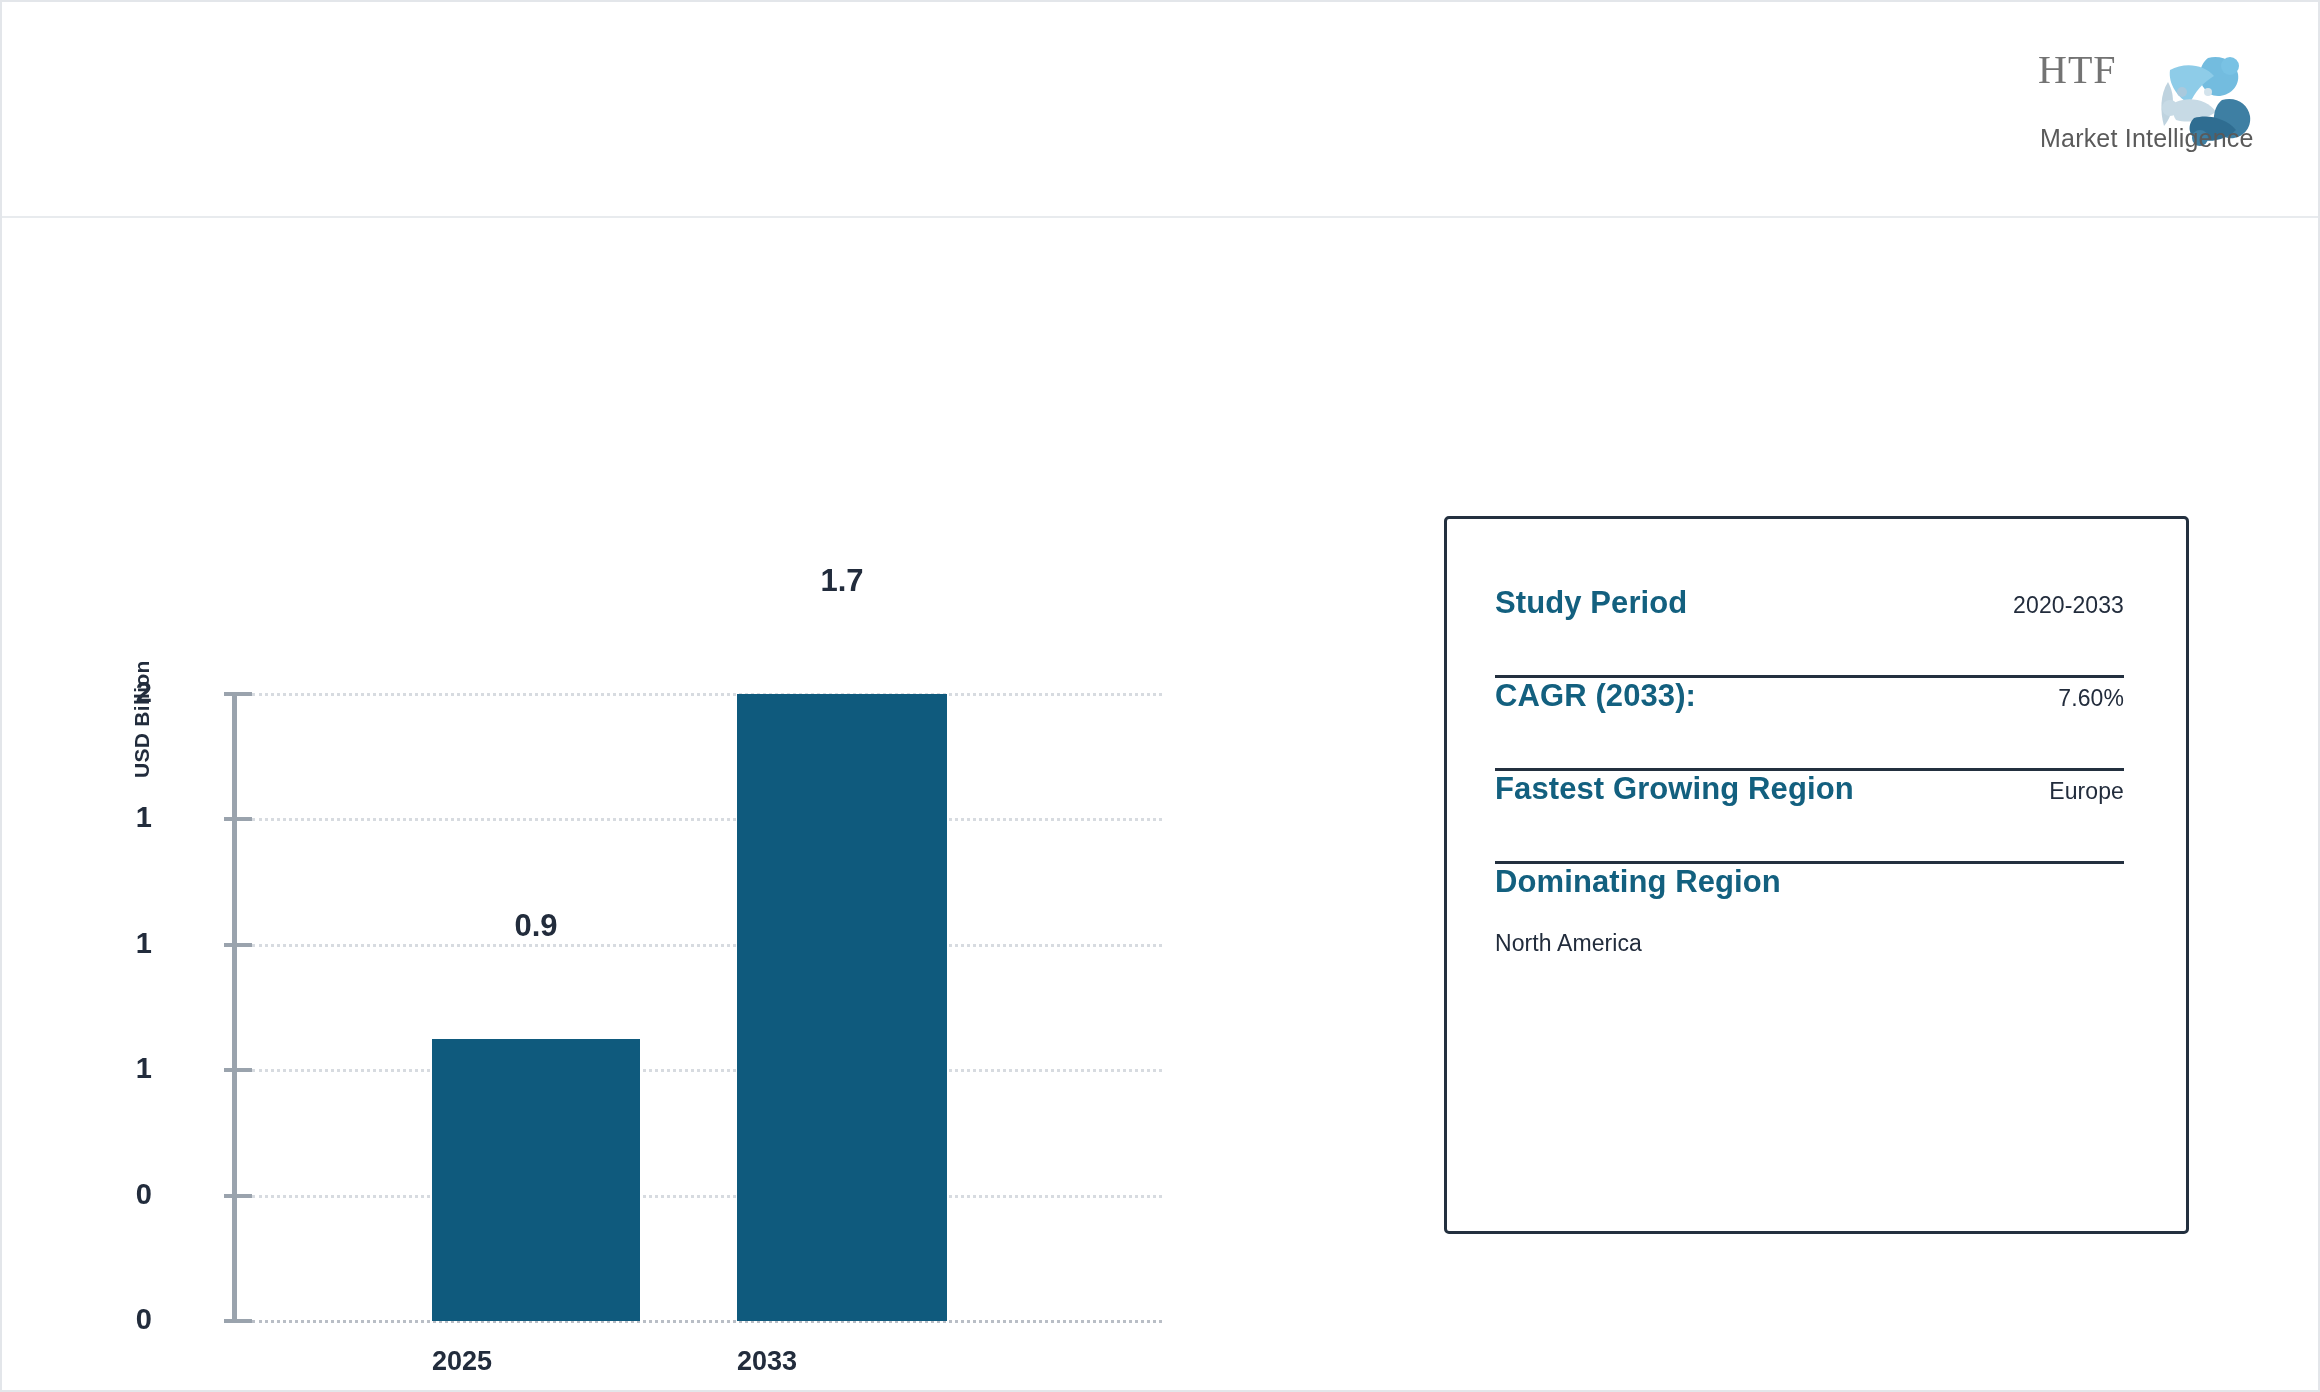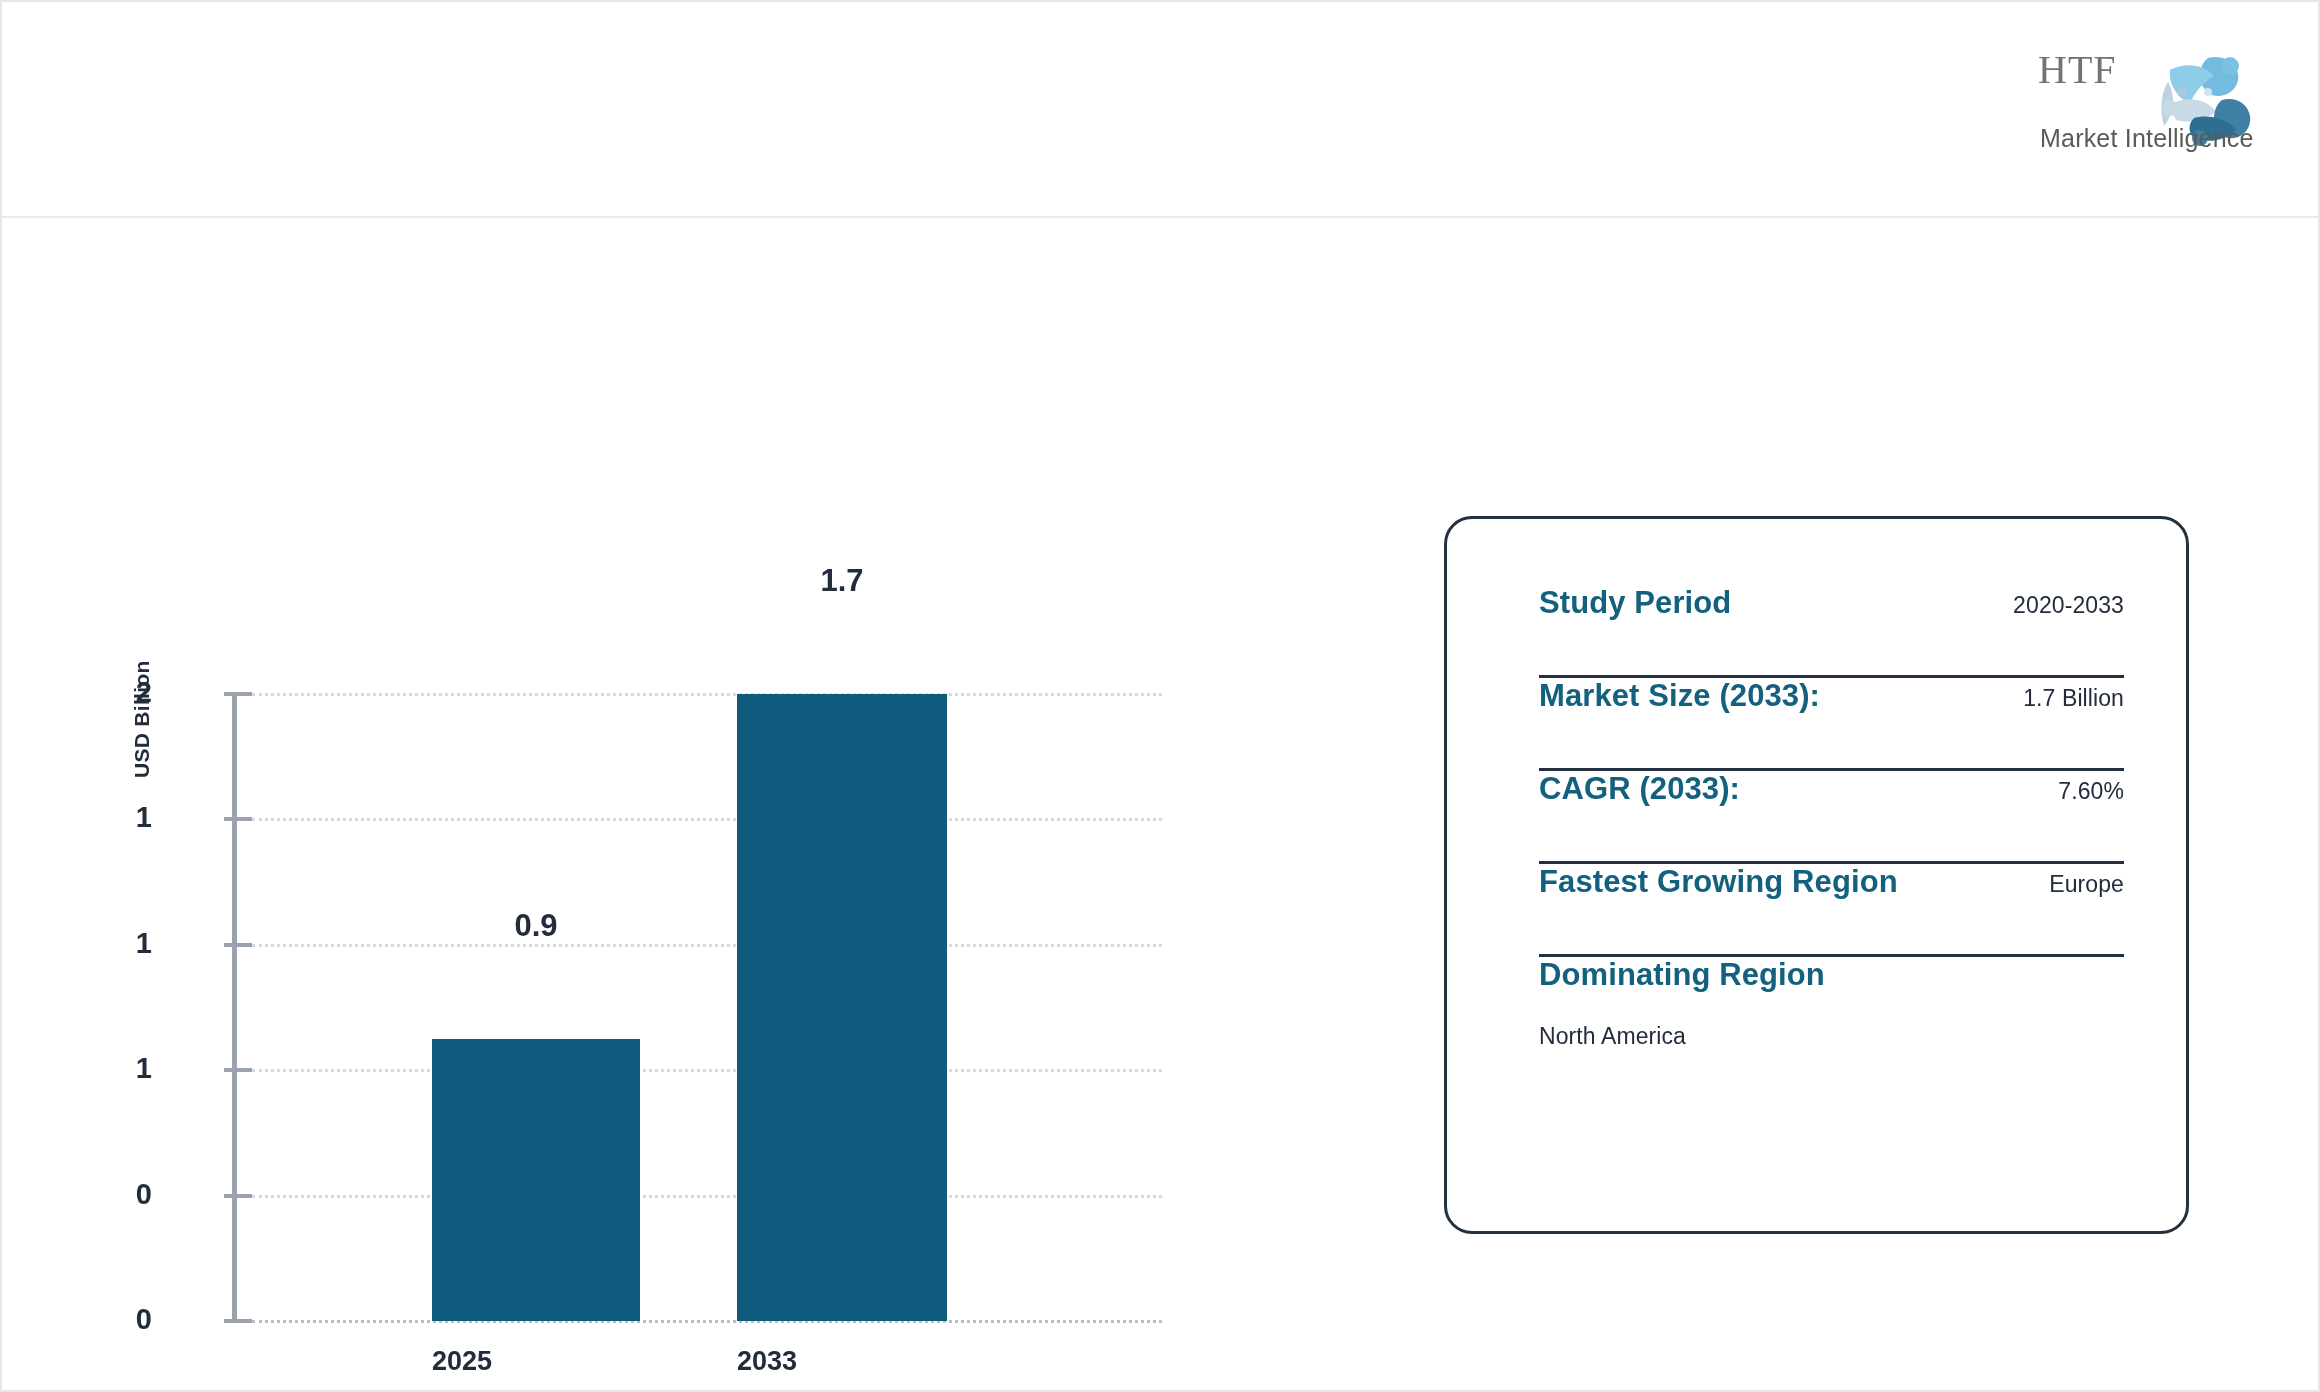--- a/index.html
+++ b/index.html
@@ -174,23 +174,23 @@
   }
 
   
   #info-card {
     position: absolute;
     left: 1442px;
     top: 298px;
     width: 745px;
     height: 718px;
     border: 3px solid #23303f;
-    border-radius: 28px;
+    border-radius: 5px;
     background: #ffffff;
-    padding: 66px 62px 0 92px;
+    padding: 66px 62px 0 48px;
   }
   .card-row {
     display: flex;
     justify-content: space-between;
     align-items: baseline;
     height: 93px;
     border-bottom: 3px solid #23303f;
   }
   .card-row:last-child { border-bottom: none; flex-direction: column; }
   .card-key {
@@ -296,24 +296,20 @@
     </div>
 
     <div id="info-card">
 
       <div class="card-row">
         <span class="card-key">Study Period</span>
         <span class="card-val">2020-2033</span>
       </div>
 
 
-      <div class="card-row">
-        <span class="card-key">Market Size (2033):</span>
-        <span class="card-val">1.7 Billion</span>
-      </div>
 
       <div class="card-row">
         <span class="card-key">CAGR (2033):</span>
         <span class="card-val">7.60%</span>
       </div>
 
       <div class="card-row">
         <span class="card-key">Fastest Growing Region</span>
         <span class="card-val">Europe</span>
       </div>

